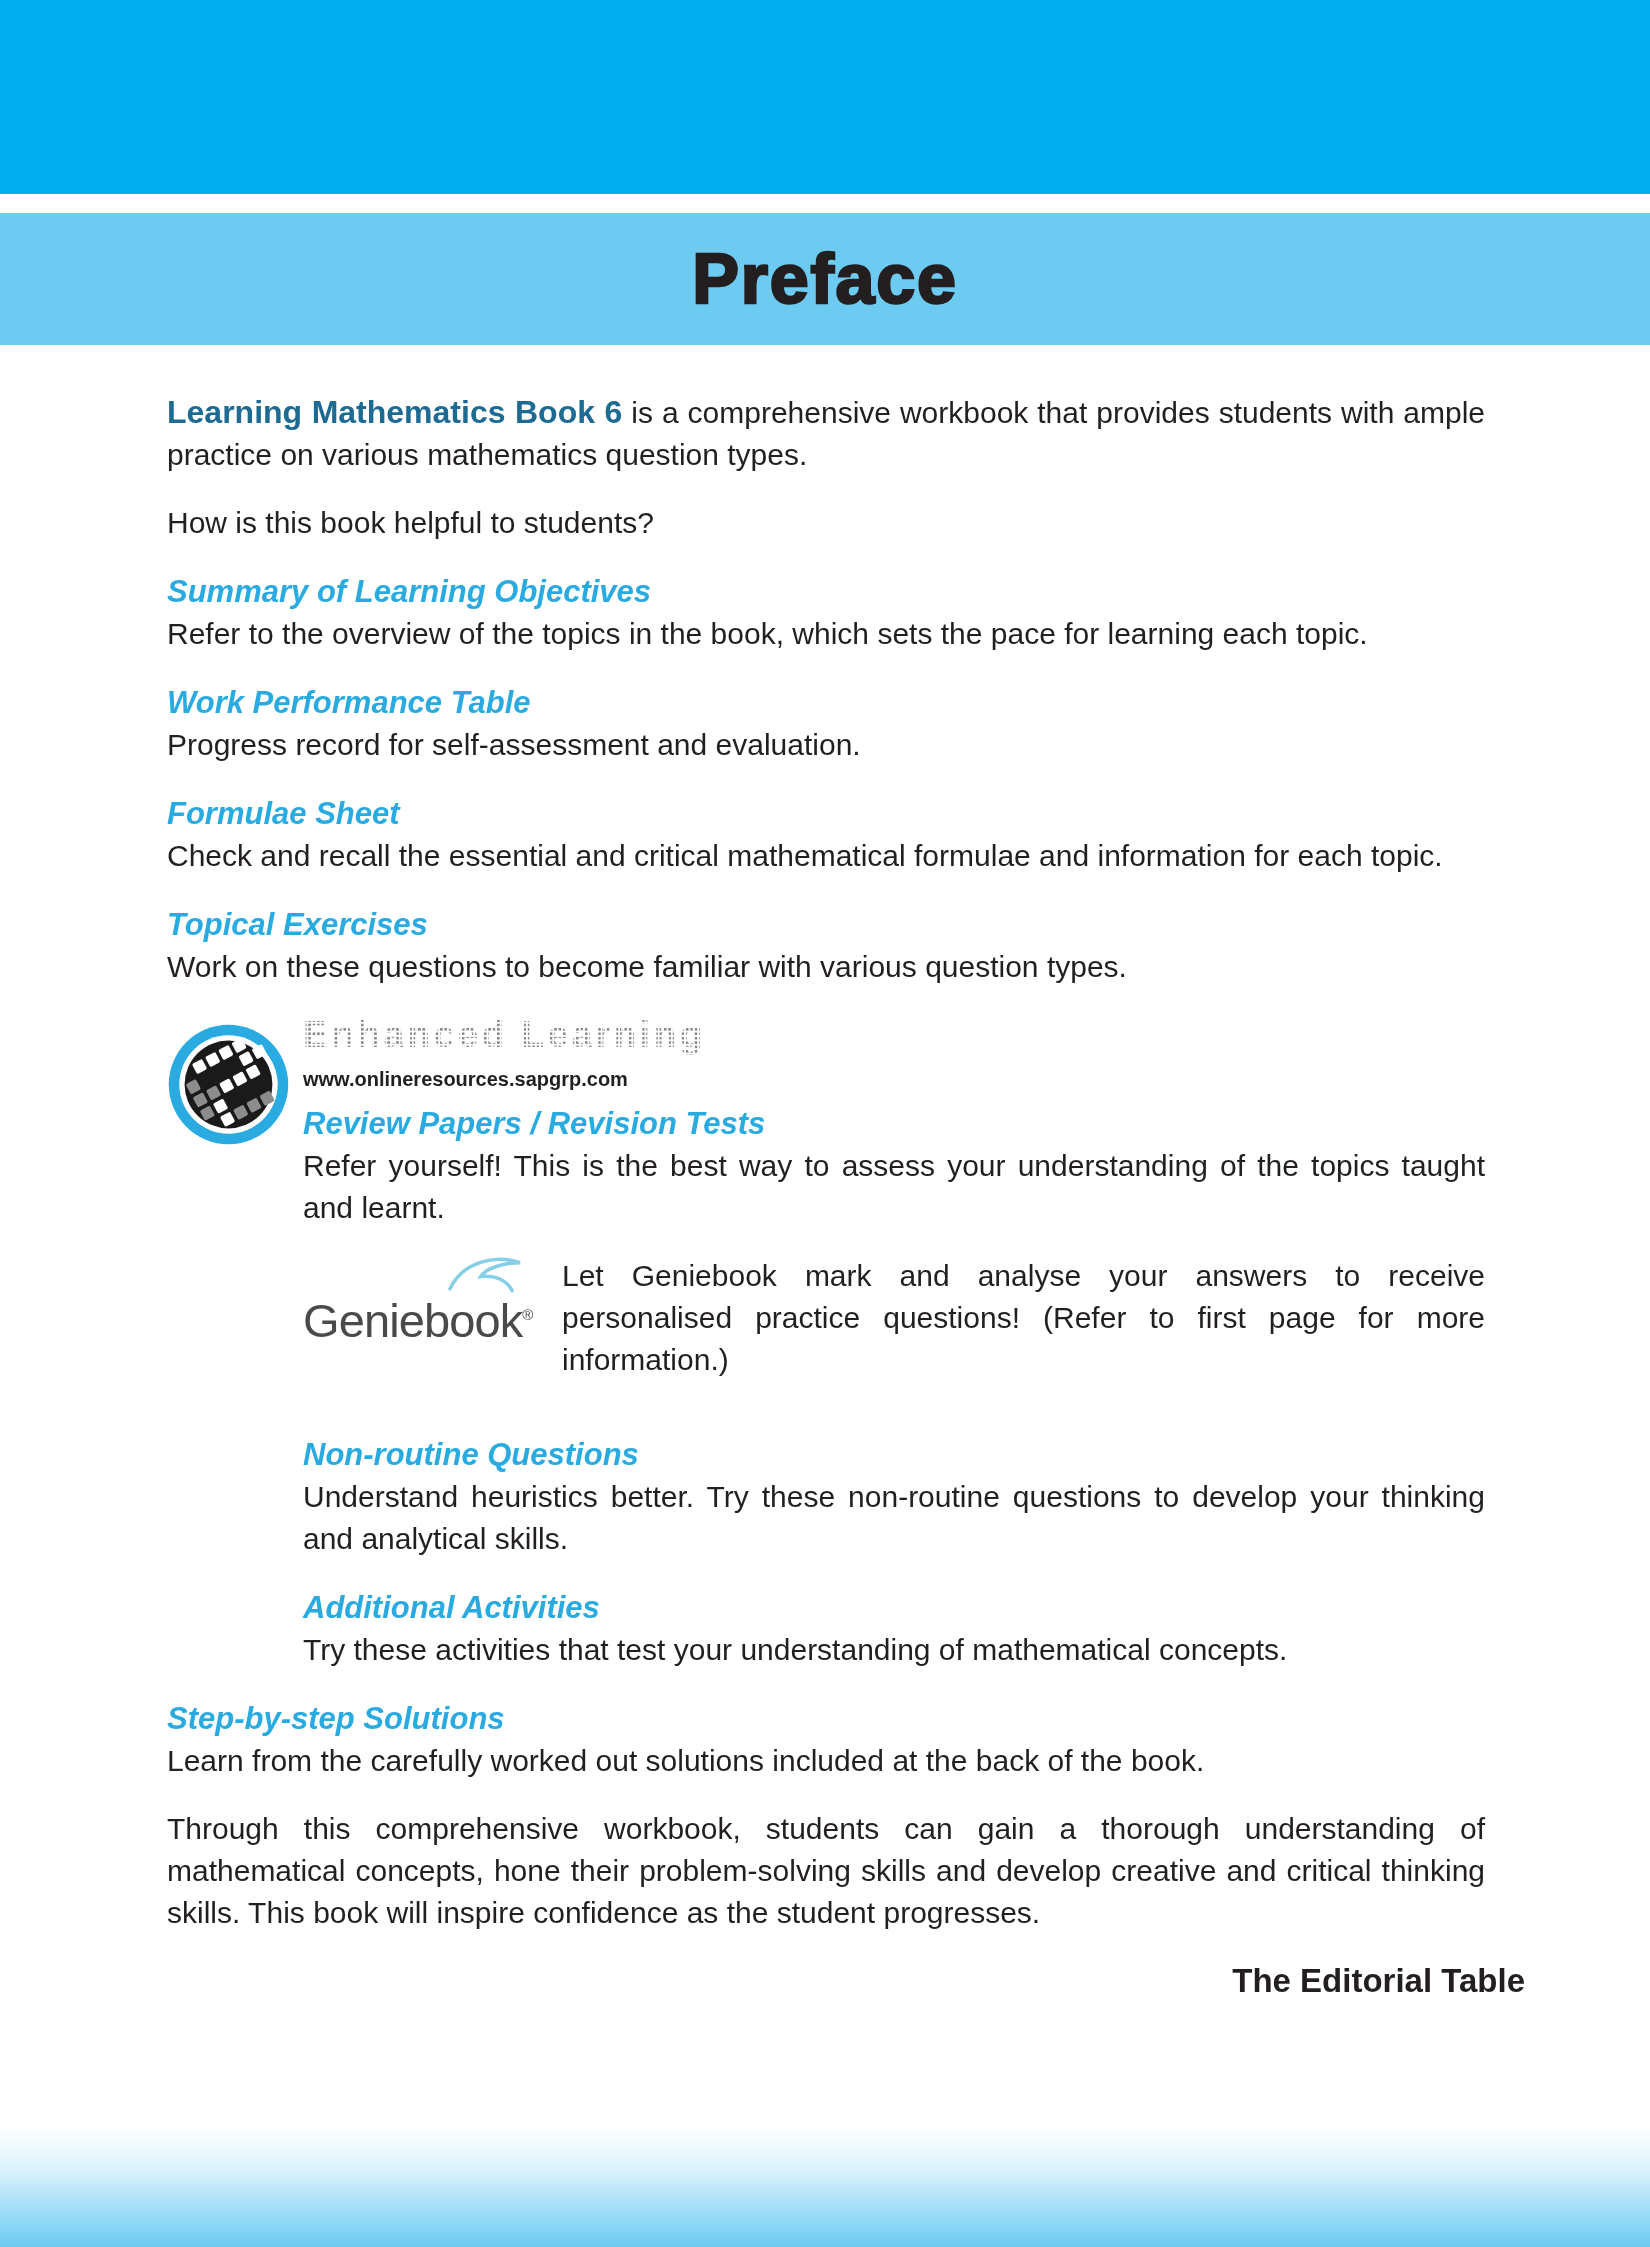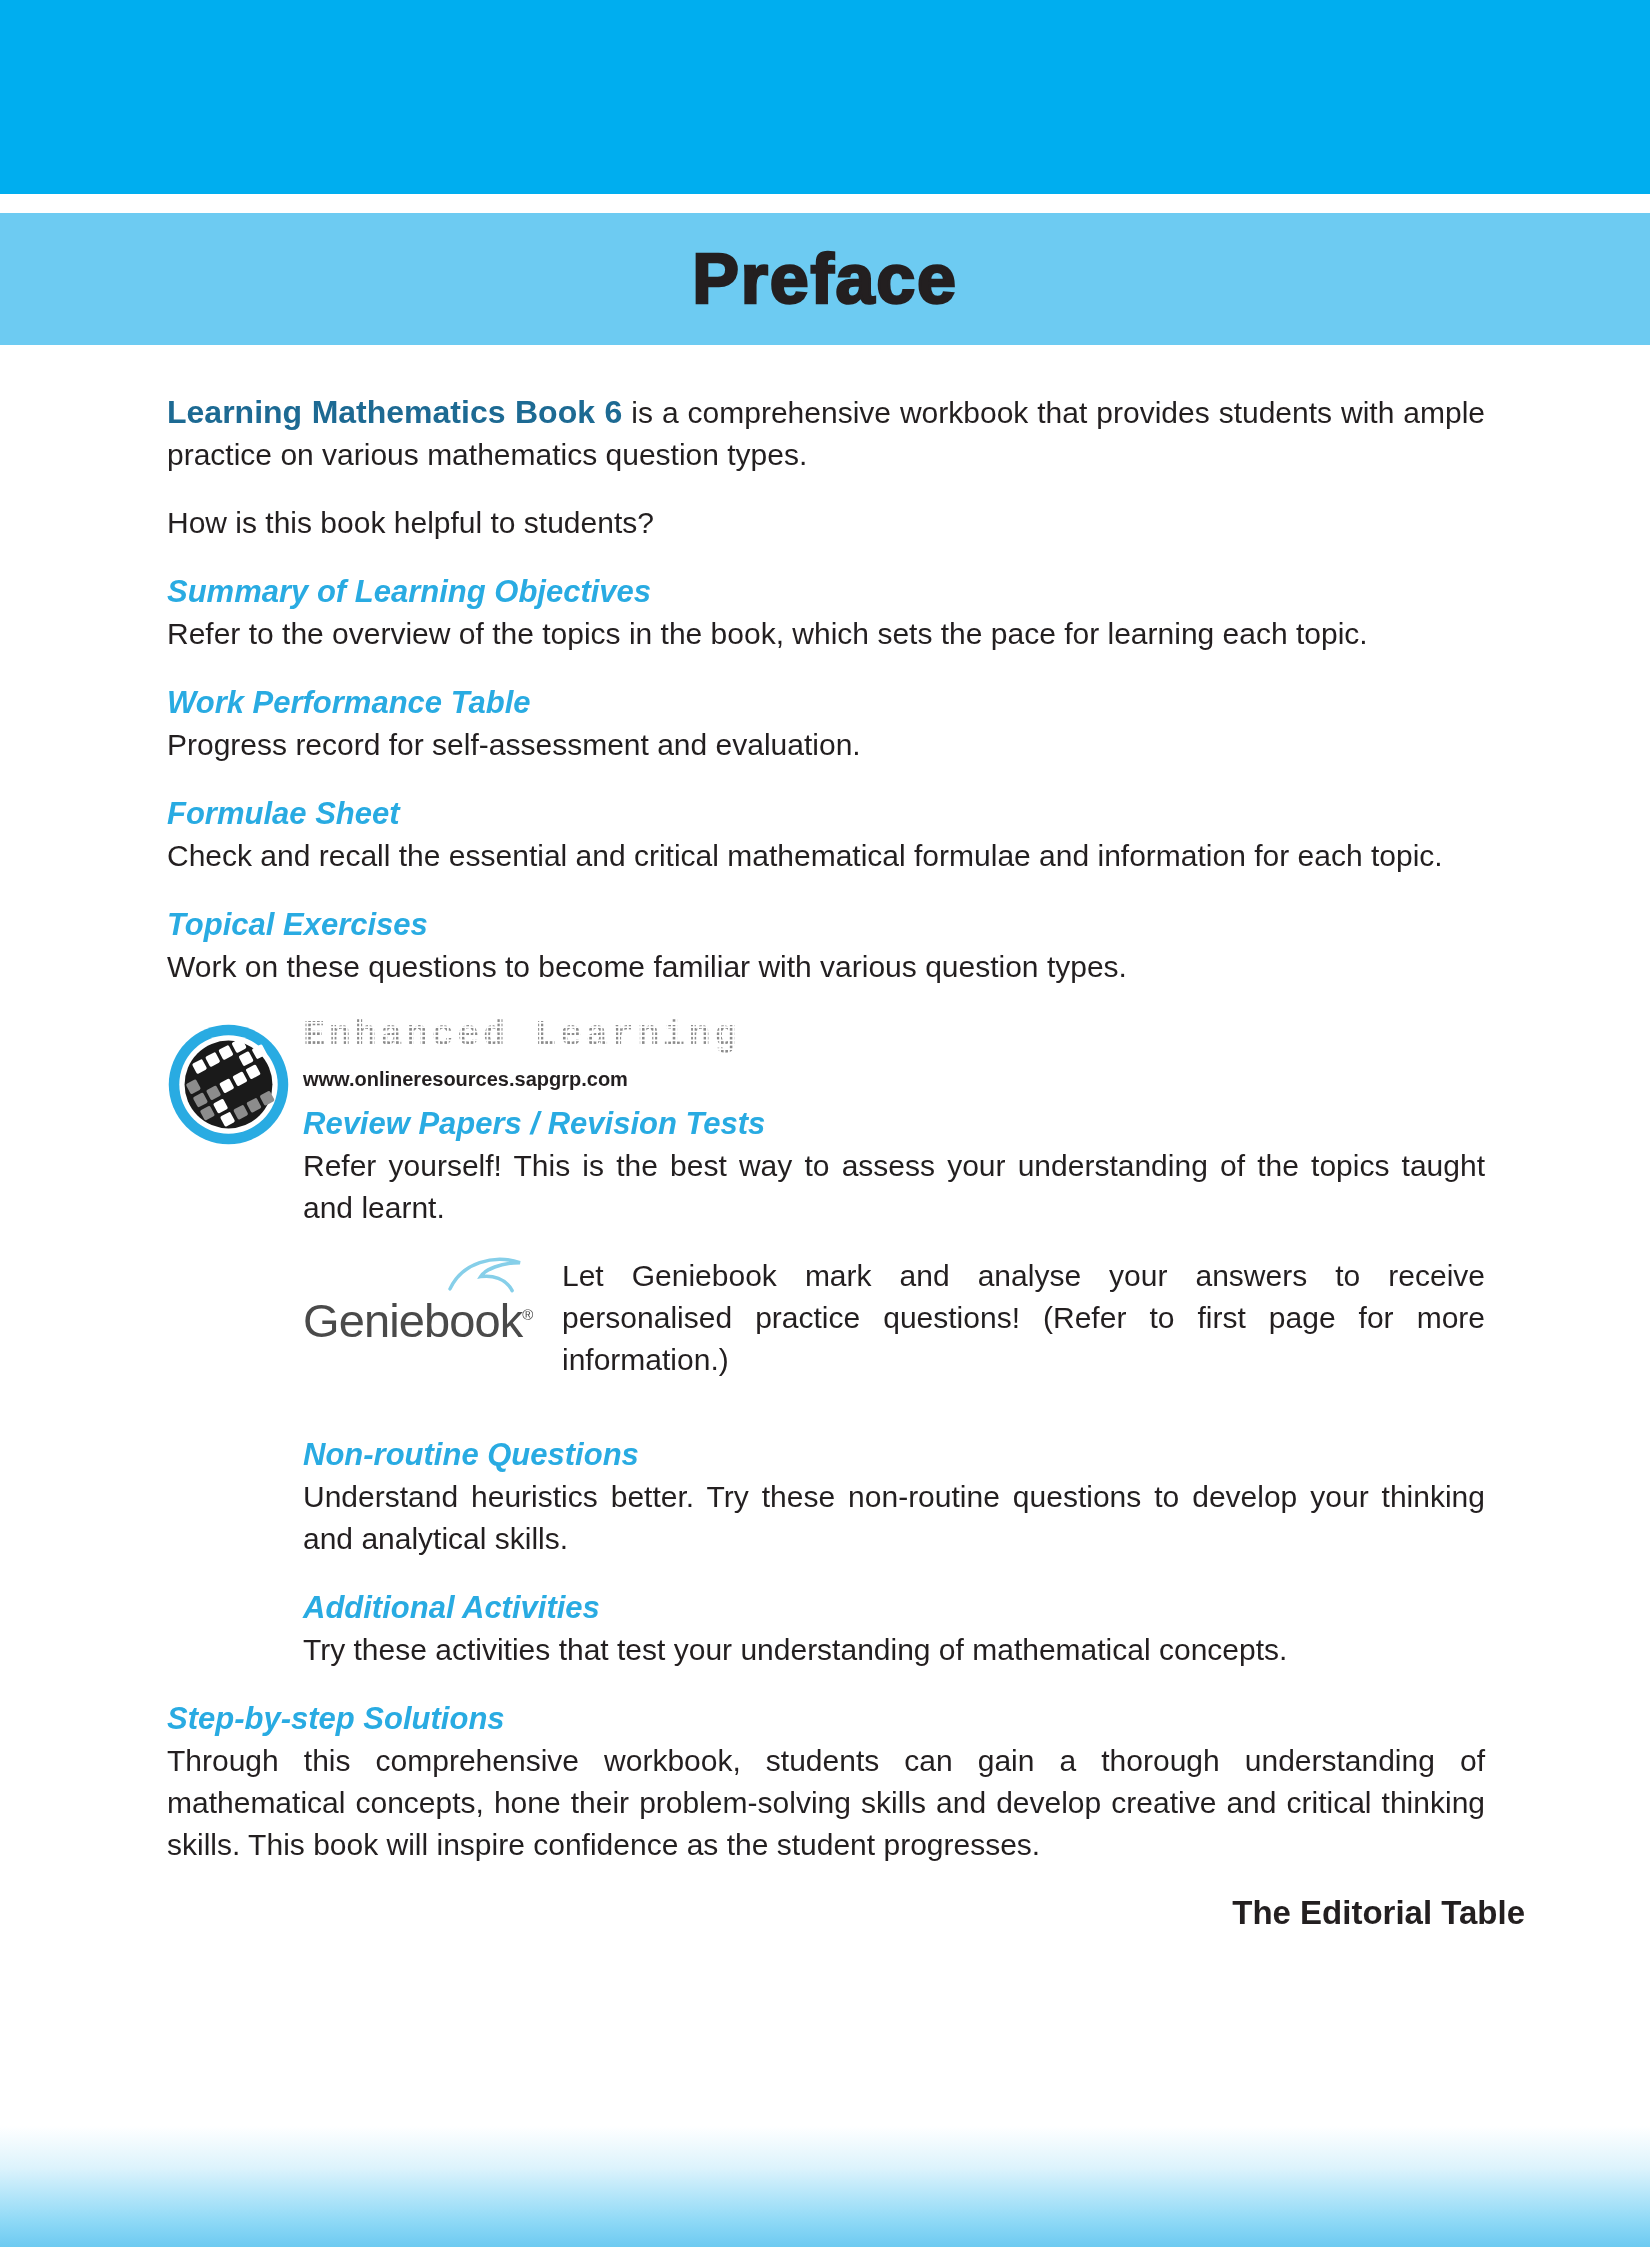--- a/index.html
+++ b/index.html
@@ -30,21 +30,21 @@
     color:var(--heading_blue,#29ABE2);
     font-style:italic;
   }
 
   
   .enhanced { display:flex; margin-top:3.5px; }
   .logo-col { flex:none; width:136px; padding-top:8.8px; }
   .body-col { flex:1; min-width:0; }
 
   .el-title {
-    font-family:Liberation Mono, monospace; font-weight:bold;
+    font-family:Liberation Sans, sans-serif; font-weight:bold;
     font-size:37px; line-height:42px; letter-spacing:3.5px; color:#9a9a9a;
   }
   @supports ((-webkit-background-clip: text) or (background-clip: text)) {
     .el-title {
       background-image: radial-gradient(circle, #8c8c8c 1.3px, rgba(140,140,140,0) 1.7px);
       background-size: 4.4px 4.4px;
       -webkit-background-clip: text; background-clip: text;
       color: transparent;
     }
   }
@@ -169,20 +169,21 @@
 
         <section>
           <h3>Additional Activities</h3>
           <p>Try these activities that test your understanding of mathematical concepts.</p>
         </section>
       </div>
     </div>
 
     <section>
       <h3>Step-by-step Solutions</h3>
+      <p>Learn from the carefully worked out solutions included at the back of the book.</p>
     </section>
 
     <p>Through this comprehensive workbook, students can gain a thorough understanding of mathematical concepts, hone their problem-solving skills and develop creative and critical thinking skills. This book will inspire confidence as the student progresses.</p>
   </div>
 
   <div class="signature">The Editorial Table</div>
 
   <div class="band-bottom"></div>
 </div>
 

